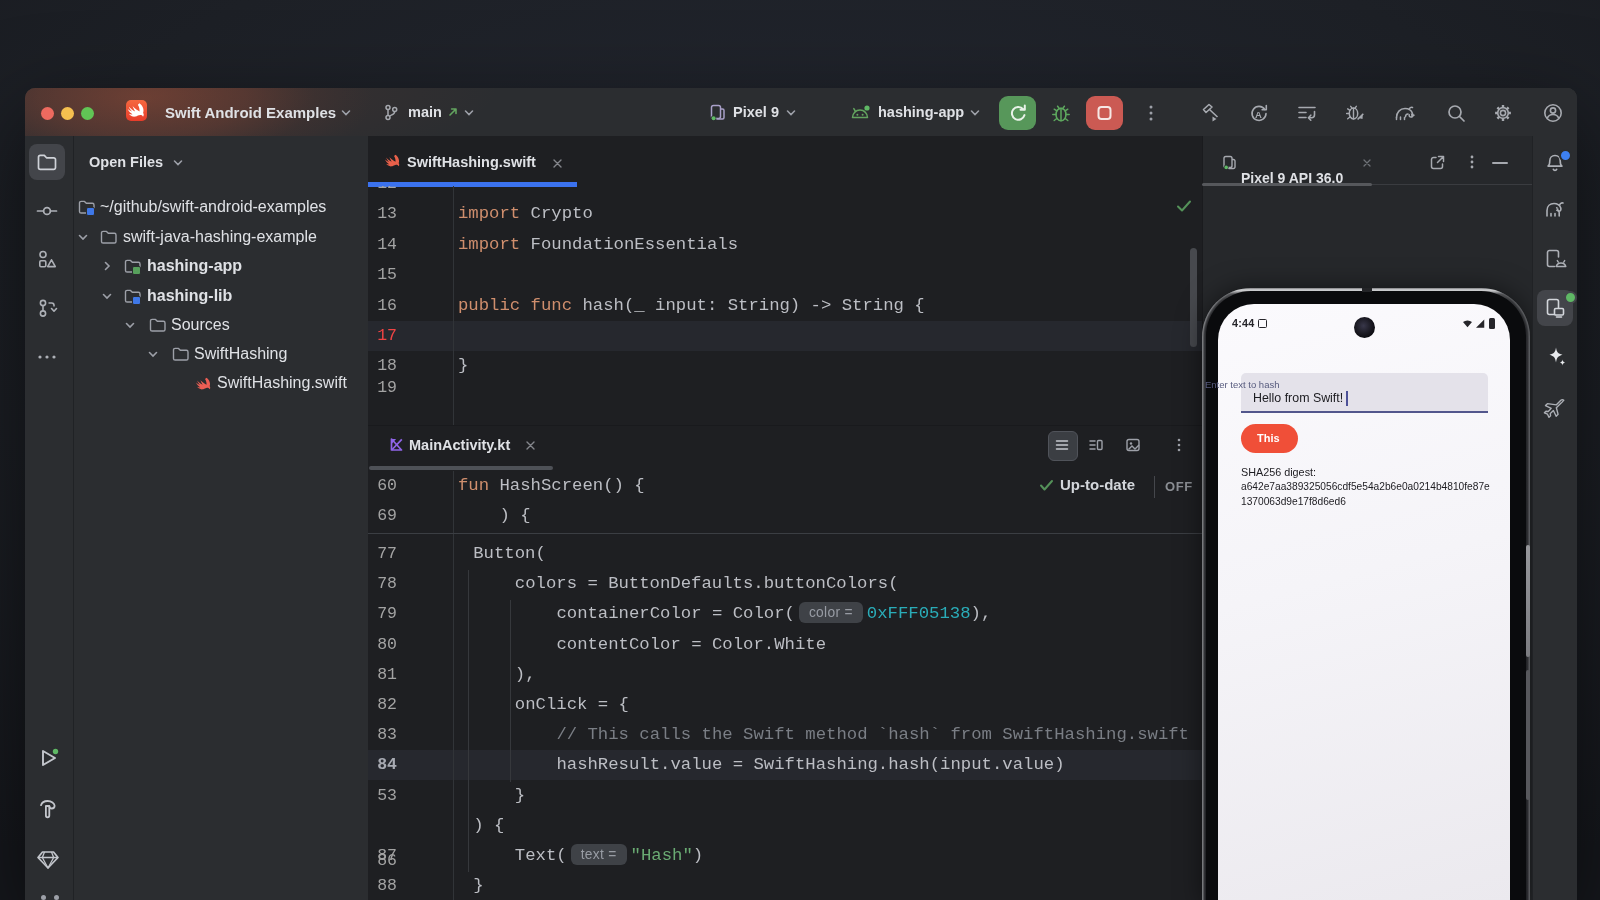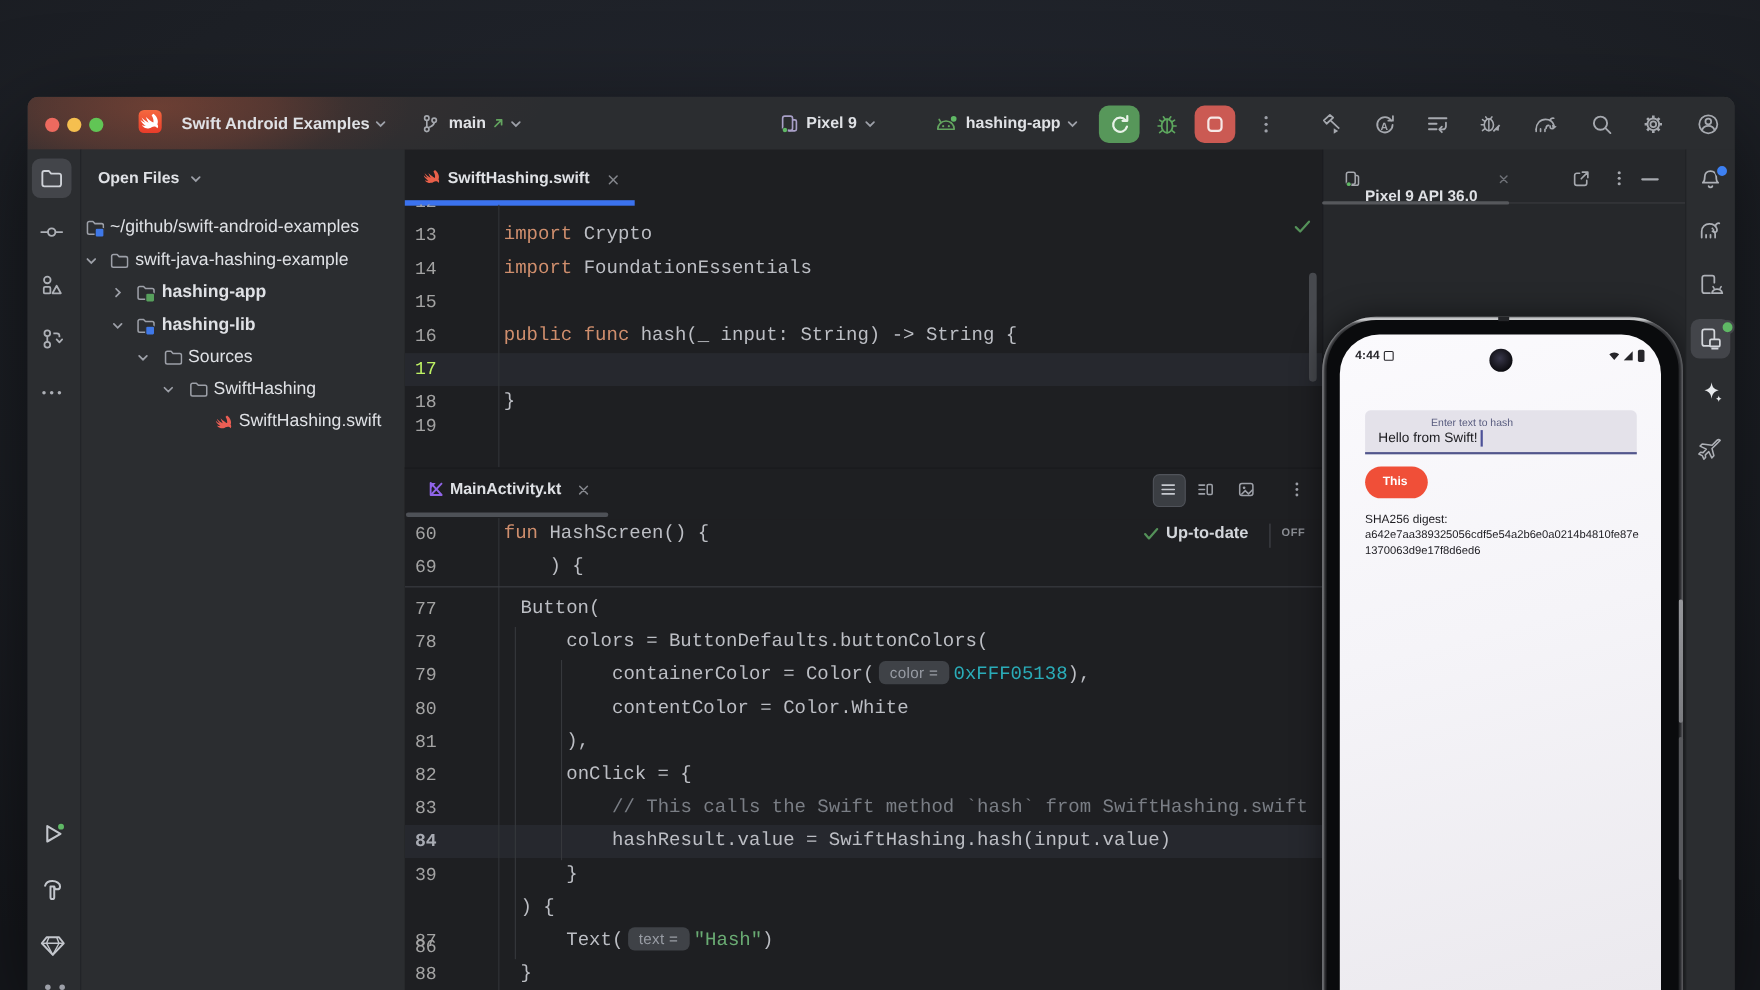--- a/index.html
+++ b/index.html
@@ -244,21 +244,21 @@
     </svg>
  <div class="a" style="left:343px;top:94px;width:209px;height:4.5px;background:#3b72ee;"></div>
 
  <div class="a" style="left:343px;top:98px;width:834px;height:239px;overflow:hidden;">
   <div class="a" style="left:0;top:134.9px;width:834px;height:30.4px;background:#26282e;"></div>
   <div class="lnc" style="top:-17.1px;line-height:30.4px;">12</div>
   <div class="lnc" style="top:13.3px;line-height:30.4px;">13</div>
   <div class="lnc" style="top:43.7px;line-height:30.4px;">14</div>
   <div class="lnc" style="top:74.1px;line-height:30.4px;">15</div>
   <div class="lnc" style="top:104.5px;line-height:30.4px;">16</div>
-  <div class="lnc" style="top:134.9px;line-height:30.4px;color:#bef264;">17</div>
+  <div class="lnc" style="top:134.9px;line-height:30.4px;color:#ef4444;">17</div>
   <div class="lnc" style="top:165.3px;line-height:30.4px;">18</div>
   <div class="lnc" style="top:187px;line-height:30.4px;">19</div>
   <div class="a" style="left:84.5px;top:0;width:1px;height:239px;background:#313438;"></div>
   <div class="crow" style="left:90px;top:13.3px;text-align:center;"><span class="kw">import</span> Crypto</div>
   <div class="crow" style="left:90px;top:43.7px;"><span class="kw">import</span> FoundationEssentials</div>
   <div class="crow" style="left:90px;top:104.5px;"><span class="kw">public</span> <span class="kw">func</span> hash(_ input: String) -&gt; String {</div>
   <div class="crow" style="left:90px;top:165.3px;">}</div>
   <svg class="a" style="left:808px;top:13px;" width="16" height="14" viewBox="0 0 16 14">
         <path d="M2 7.5 6 11.5 14 2.5" stroke="#549159" stroke-width="2" fill="none" stroke-linecap="round" stroke-linejoin="round"></path>
       </svg>
@@ -300,21 +300,21 @@
   <div class="lnc" style="top:0px;line-height:30.2px;">60</div>
   <div class="lnc" style="top:30.2px;line-height:30.2px;">69</div>
   <div class="lnc" style="top:67.9px;line-height:30.2px;">77</div>
   <div class="lnc" style="top:98.1px;line-height:30.2px;">78</div>
   <div class="lnc" style="top:128.3px;line-height:30.2px;">79</div>
   <div class="lnc" style="top:158.5px;line-height:30.2px;">80</div>
   <div class="lnc" style="top:188.7px;line-height:30.2px;">81</div>
   <div class="lnc" style="top:218.9px;line-height:30.2px;">82</div>
   <div class="lnc" style="top:249.1px;line-height:30.2px;">83</div>
   <div class="lnc" style="top:279.3px;line-height:30.2px;color:#a8abb3;font-weight:bold;">84</div>
-  <div class="lnc" style="top:309.5px;line-height:30.2px;">39</div>
+  <div class="lnc" style="top:309.5px;line-height:30.2px;">53</div>
   <div class="lnc" style="top:339.7px;line-height:30.2px;margin-top:35px;">86</div>
   <div class="lnc" style="top:369.9px;line-height:30.2px;">87</div>
   <div class="lnc" style="top:400.1px;line-height:30.2px;">88</div>
   <div class="a" style="left:84.5px;top:0;width:1px;height:432px;background:#313438;"></div>
   <div class="a" style="left:0;top:61.5px;width:834px;height:1px;background:#3b3e43;"></div>
   <div class="a" style="left:99.5px;top:99px;width:1px;height:302px;background:#36383c;"></div>
   <div class="a" style="left:141.5px;top:129px;width:1px;height:182px;background:#36383c;"></div>
   <div class="crow" style="left:90px;top:0px;line-height:30.2px;"><span class="kw">fun</span> HashScreen() {</div>
   <div class="crow" style="left:131.5px;top:30.2px;line-height:30.2px;">) {</div>
   <div class="crow" style="left:105.2px;top:67.9px;line-height:30.2px;">Button(</div>
@@ -327,21 +327,21 @@
   <div class="crow" style="left:188.4px;top:279.3px;line-height:30.2px;">hashResult.value = SwiftHashing.hash(input.value)</div>
   <div class="crow" style="left:146.8px;top:309.5px;line-height:30.2px;">}</div>
   <div class="crow" style="left:105.2px;top:339.7px;line-height:30.2px;">) {</div>
   <div class="crow" style="left:146.8px;top:369.9px;line-height:30.2px;">Text(<span class="chip">text =</span><span class="st">"Hash"</span>)</div>
   <div class="crow" style="left:105.2px;top:400.1px;line-height:30.2px;">}</div>
   <svg class="a" style="left:671px;top:8px;" width="15" height="13" viewBox="0 0 15 13">
         <path d="M2 6.5 5.5 10.5 13 2" stroke="#549159" stroke-width="2" fill="none" stroke-linecap="round" stroke-linejoin="round"></path>
       </svg>
   <div class="a" style="left:692px;top:5px;font-size:15px;font-weight:600;color:#d3d6db;">Up-to-date</div>
   <div class="a" style="left:786px;top:5px;width:1px;height:22px;background:#45474c;"></div>
-  <div class="a" style="left:797px;top:8px;font-size:10px;font-weight:600;letter-spacing:.6px;color:#8b8e94;">OFF</div>
+  <div class="a" style="left:797px;top:8px;font-size:13px;font-weight:600;letter-spacing:.6px;color:#8b8e94;">OFF</div>
  </div>
 
  <div class="a" style="left:1177px;top:48px;width:330px;height:767px;background:#26282b;border-left:1px solid #1a1b1e;"></div>
  <svg class="a" style="left:1196px;top:66px;" width="17" height="17" viewBox="0 0 17 17">
       <rect x="3" y="2.5" width="8" height="11" rx="1.8" stroke="#a6a9af" stroke-width="1.4" fill="none"></rect>
       <path d="M11 5.5h1.5a1.5 1.5 0 0 1 1.5 1.5v6a1.5 1.5 0 0 1-1.5 1.5H8a1.5 1.5 0 0 1-1.4-1" stroke="#a6a9af" stroke-width="1.4" fill="none"></path>
       <circle cx="5.2" cy="13.4" r="2.4" fill="#26282b"></circle>
       <circle cx="5.2" cy="13.4" r="1.8" fill="#5fb865"></circle>
     </svg>
  <div class="a" style="left:1216px;top:67px;font-size:14px;font-weight:600;color:#dfe1e5;margin-top:15px;">Pixel 9 API 36.0</div>
@@ -374,21 +374,21 @@
       <path d="M6.5 10 1 3.8A8 8 0 0 1 6.5 1.7a8 8 0 0 1 5.5 2.1z" fill="#26252a"></path>
     </svg>
  <svg class="a" style="left:1451px;top:231px;" width="9" height="9" viewBox="0 0 12 11">
       <path d="M11 0v11H0z" fill="#26252a"></path>
     </svg>
  <div class="a" style="left:1464px;top:230px;width:6px;height:11px;border-radius:1.5px;background:#26252a;"></div>
 
  <div class="a" style="left:1328.5px;top:228.5px;width:21px;height:21px;border-radius:50%;background:radial-gradient(circle at 45% 42%, #38374a 0%, #1c1b24 45%, #0a0a0e 75%);"></div>
 
  <div class="a" style="left:1216px;top:285px;width:247px;height:40px;border-radius:5px 5px 0 0;background:#e4e2ea;"></div>
- <div class="a" style="left:1256px;top:291px;font-size:9.5px;color:#575b7e;padding-left:20px;">Enter text to hash</div>
+ <div class="a" style="left:1180px;top:291px;font-size:9.5px;color:#575b7e;">Enter text to hash</div>
  <div class="a" style="left:1228px;top:303px;font-size:12.4px;color:#1b1b1f;">Hello from Swift!</div>
  <div class="a" style="left:1321px;top:303px;width:1.6px;height:15px;background:#4d5198;"></div>
  <div class="a" style="left:1216px;top:322.5px;width:247px;height:2.5px;background:#52568c;"></div>
 
  <div class="a" style="left:1216px;top:336px;width:57px;height:29px;border-radius:14.5px;background:#f04f38;"></div>
  <div class="a" style="left:1232px;top:344px;font-size:11px;font-weight:700;color:#fff;">This</div>
 
  <div class="a" style="left:1216px;top:378px;font-size:10.8px;color:#1d1c21;">SHA256 digest:</div>
  <div class="a" style="left:1216px;top:393px;font-size:10.2px;color:#1d1c21;">a642e7aa389325056cdf5e54a2b6e0a0214b4810fe87e</div>
  <div class="a" style="left:1216px;top:407.5px;font-size:10.2px;color:#1d1c21;">1370063d9e17f8d6ed6</div>

